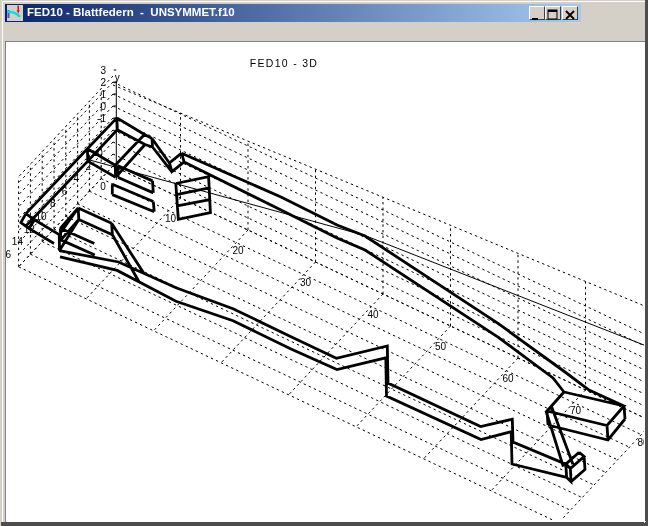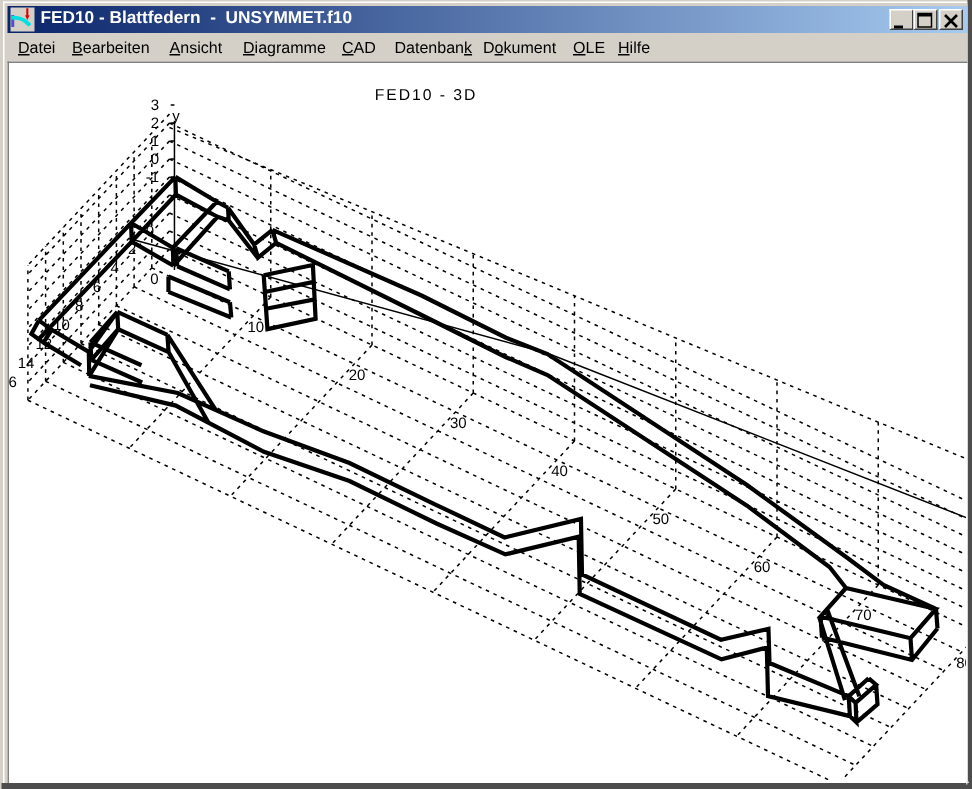--- a/index.html
+++ b/index.html
@@ -1,21 +1,21 @@
 <!DOCTYPE html>
 <html><head><meta charset="utf-8"><style>
 html,body{margin:0;padding:0;width:648px;height:526px;overflow:hidden;background:#D4D0C8;
  font-family:"Liberation Sans",sans-serif;-webkit-font-smoothing:antialiased;}
 #win{position:absolute;left:0;top:0;width:648px;height:526px;background:#D4D0C8;will-change:transform;
  border-left:1px solid #D4D0C8;box-sizing:border-box;}
 #brt{position:absolute;right:0;top:0;width:3px;height:526px;background:#4d4d4d;}
 #brb{position:absolute;left:0;bottom:0;width:648px;height:4px;background:#4d4d4d;}
 #brb2{position:absolute;left:2px;bottom:4px;width:643px;height:1px;background:#D4D0C8;}
 #brr2{position:absolute;right:3px;top:2px;width:1px;height:521px;background:#D4D0C8;}
-#title{position:absolute;left:4px;top:4px;width:640px;height:18px;
+#title{position:absolute;left:4px;top:4px;width:576px;height:18px;
  background:linear-gradient(to right,#0A246A,#A6CAF0);}
 #ticon{position:absolute;left:2px;top:1px;width:16px;height:16px;background:#D4D0C8;}
 #ttext{position:absolute;left:22px;top:2px;color:#fff;font-size:11.5px;font-weight:bold;
  white-space:pre;letter-spacing:0px;}
 .btn{position:absolute;top:2px;width:16px;height:14px;background:#D4D0C8;
  border-top:1px solid #fff;border-left:1px solid #fff;
  border-right:1px solid #404040;border-bottom:1px solid #404040;box-sizing:border-box;}
 #bmin{right:36px}#bmax{right:20px}#bcls{right:3px}
 #menu{position:absolute;left:4px;top:22px;width:640px;height:20px;background:#D4D0C8;}
 .mi{position:absolute;top:4px;font-size:10.7px;color:#000;white-space:pre;}
@@ -40,31 +40,20 @@
           <rect x="2" y="9" width="6" height="2" fill="#000"></rect>
         </svg></div>
   <div class="btn" id="bmax"><svg width="14" height="12">
           <rect x="2" y="1" width="9" height="9" fill="none" stroke="#000" stroke-width="1"></rect>
           <rect x="2" y="1" width="9" height="2" fill="#000"></rect>
         </svg></div>
   <div class="btn" id="bcls"><svg width="14" height="12">
           <path d="M3 2 L11 10 M11 2 L3 10" stroke="#000" stroke-width="1.8"></path>
         </svg></div>
  </div>
- <div id="menu">
-      <div class="mi" style="left:7px"><u>D</u>atei</div>
-      <div class="mi" style="left:43px"><u>B</u>earbeiten</div>
-      <div class="mi" style="left:108px"><u>A</u>nsicht</div>
-      <div class="mi" style="left:157px"><u>D</u>iagramme</div>
-      <div class="mi" style="left:223px"><u>C</u>AD</div>
-      <div class="mi" style="left:258px">Datenban<u>k</u></div>
-      <div class="mi" style="left:317px">D<u>o</u>kument</div>
-      <div class="mi" style="left:377px"><u>O</u>LE</div>
-      <div class="mi" style="left:407px"><u>H</u>ilfe</div>
-    </div>
  <div id="client"></div>
  <svg width="648" height="526" viewBox="0 0 648 526" style="position:absolute;left:0;top:0">
 <defs>
         <clipPath id="c">
           <rect x="5" y="44" width="638" height="476"></rect>
         </clipPath>
       </defs>
 <g clip-path="url(#c)">
 <path d="M112 166L652 422M100.2 178.6L640.2 434.6M88.4 191.2L628.4 447.2M76.6 203.8L616.6 459.8M64.8 216.4L604.8 472.4M53 229L593 485M41.2 241.6L581.2 497.6M29.4 254.2L569.4 510.2M17.6 266.8L557.6 522.8M112 166L17.6 266.8M179.5 198L85.1 298.8M247 230L152.6 330.8M314.5 262L220.1 362.8M382 294L287.6 394.8M449.5 326L355.1 426.8M517 358L422.6 458.8M584.5 390L490.1 490.8M652 422L557.6 522.8M112 166L652 422M112 154L652 410M112 142L652 398M112 130L652 386M112 118L652 374M112 106L652 362M112 94L652 350M112 82L652 338M112 85L652 309.5M179.5 198L179.5 113.1M247 230L247 141.2M314.5 262L314.5 169.2M382 294L382 197.3M449.5 326L449.5 225.4M517 358L517 253.5M584.5 390L584.5 281.6M652 422L652 309.6M112 166L17.6 266.8M112 154L17.6 254.8M112 142L17.6 242.8M112 130L17.6 230.8M112 118L17.6 218.8M112 106L17.6 206.8M112 94L17.6 194.8M112 82L17.6 182.8M112 76L17.6 176.8M100.2 178.6L100.2 88.6M88.4 191.2L88.4 101.2M76.6 203.8L76.6 113.8M64.8 216.4L64.8 126.4M53 229L53 139M41.2 241.6L41.2 151.6M29.4 254.2L29.4 164.2M17.6 266.8L17.6 176.8" fill="none" stroke="#000" stroke-width="1" stroke-dasharray="2.4 3.2"></path>
 <path d="M115.3 80.5L115.3 180M112.8 70L115.3 70M112.8 82L115.3 82M112.8 94L115.3 94M112.8 106L115.3 106M112.8 118L115.3 118M85 159L364 235.5L648 347" fill="none" stroke="#000" stroke-width="1"></path>

